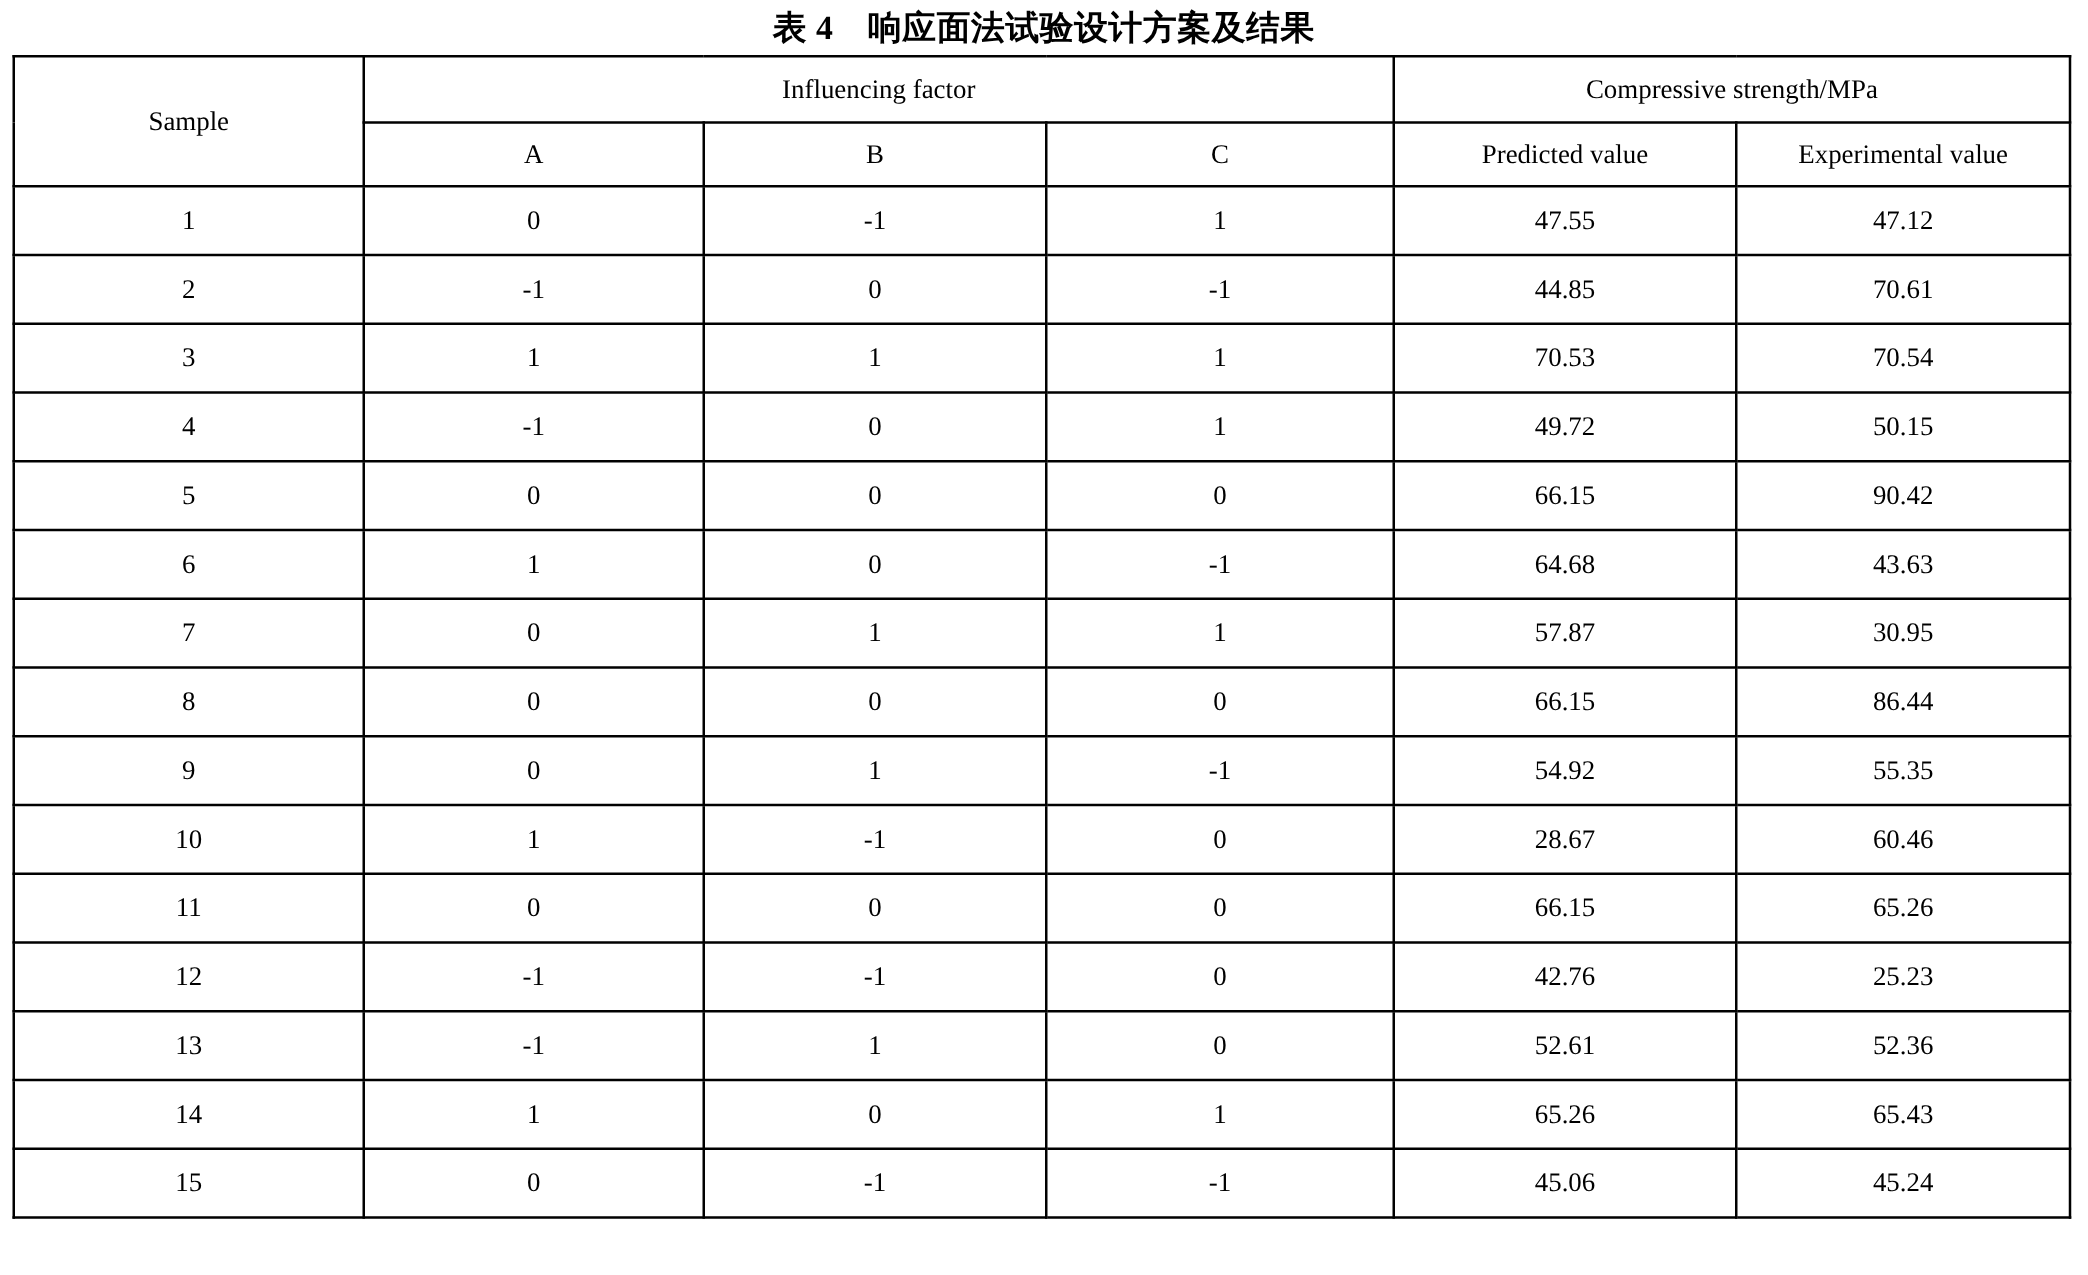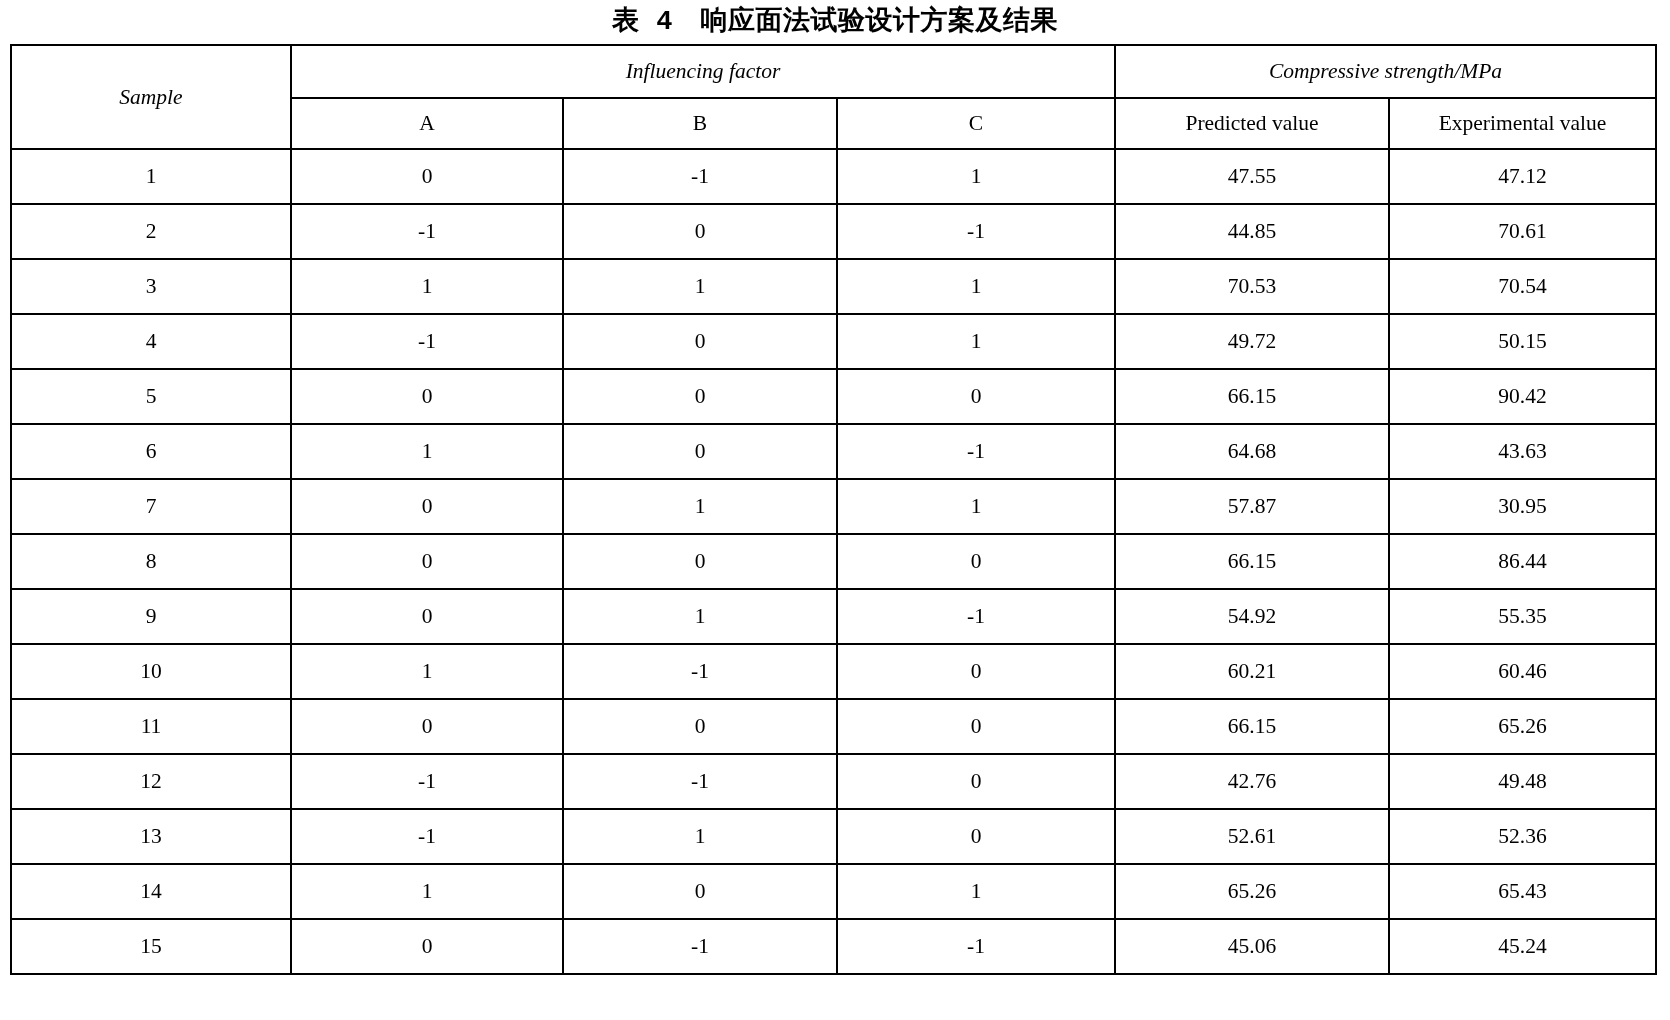--- a/index.html
+++ b/index.html
@@ -9,21 +9,21 @@
     color: #000000;
     font-family: "Liberation Serif", serif;
   }
   body {
     width: 1670px;
     height: 1020px;
     overflow: hidden;
   }
   .table-title {
     text-align: center;
-    font-family: Liberation Mono, monospace;
+    font-family: Liberation Serif, serif;
     font-weight: 700;
     font-size: 27px;
     line-height: 34px;
     padding-top: 5px;
     letter-spacing: 0.5px;
   }
   table.rsm-table {
     border-collapse: collapse;
     table-layout: fixed;
     width: 1645px;
@@ -34,21 +34,21 @@
     border: 2px solid #000000;
     text-align: center;
     vertical-align: middle;
     font-weight: 400;
     font-size: 21.5px;
     padding: 0;
     background: #ffffff;
     overflow: hidden;
     white-space: nowrap;
   }
-  .rsm-table thead tr.group-row th { height: 51px; font-style: italic; }
+  .rsm-table thead tr.group-row th { height: 51px; }
   .rsm-table thead tr.sub-row th   { height: 49px; }
   .rsm-table tbody td              { height: 53px; }
   col.c-sample { width: 280px; }
   col.c-a      { width: 272px; }
   col.c-b      { width: 274px; }
   col.c-c      { width: 278px; }
   col.c-pred   { width: 274px; }
   col.c-exp    { width: 267px; }
 </style>
 </head>
@@ -150,38 +150,38 @@
         <td>1</td>
         <td>-1</td>
         <td>54.92</td>
         <td>55.35</td>
       </tr>
       <tr>
         <td>10</td>
         <td>1</td>
         <td>-1</td>
         <td>0</td>
-        <td>60.21</td>
+        <td>28.67</td>
         <td>60.46</td>
       </tr>
       <tr>
         <td>11</td>
         <td>0</td>
         <td>0</td>
         <td>0</td>
         <td>66.15</td>
         <td>65.26</td>
       </tr>
       <tr>
         <td>12</td>
         <td>-1</td>
         <td>-1</td>
         <td>0</td>
         <td>42.76</td>
-        <td>49.48</td>
+        <td>25.23</td>
       </tr>
       <tr>
         <td>13</td>
         <td>-1</td>
         <td>1</td>
         <td>0</td>
         <td>52.61</td>
         <td>52.36</td>
       </tr>
       <tr>

